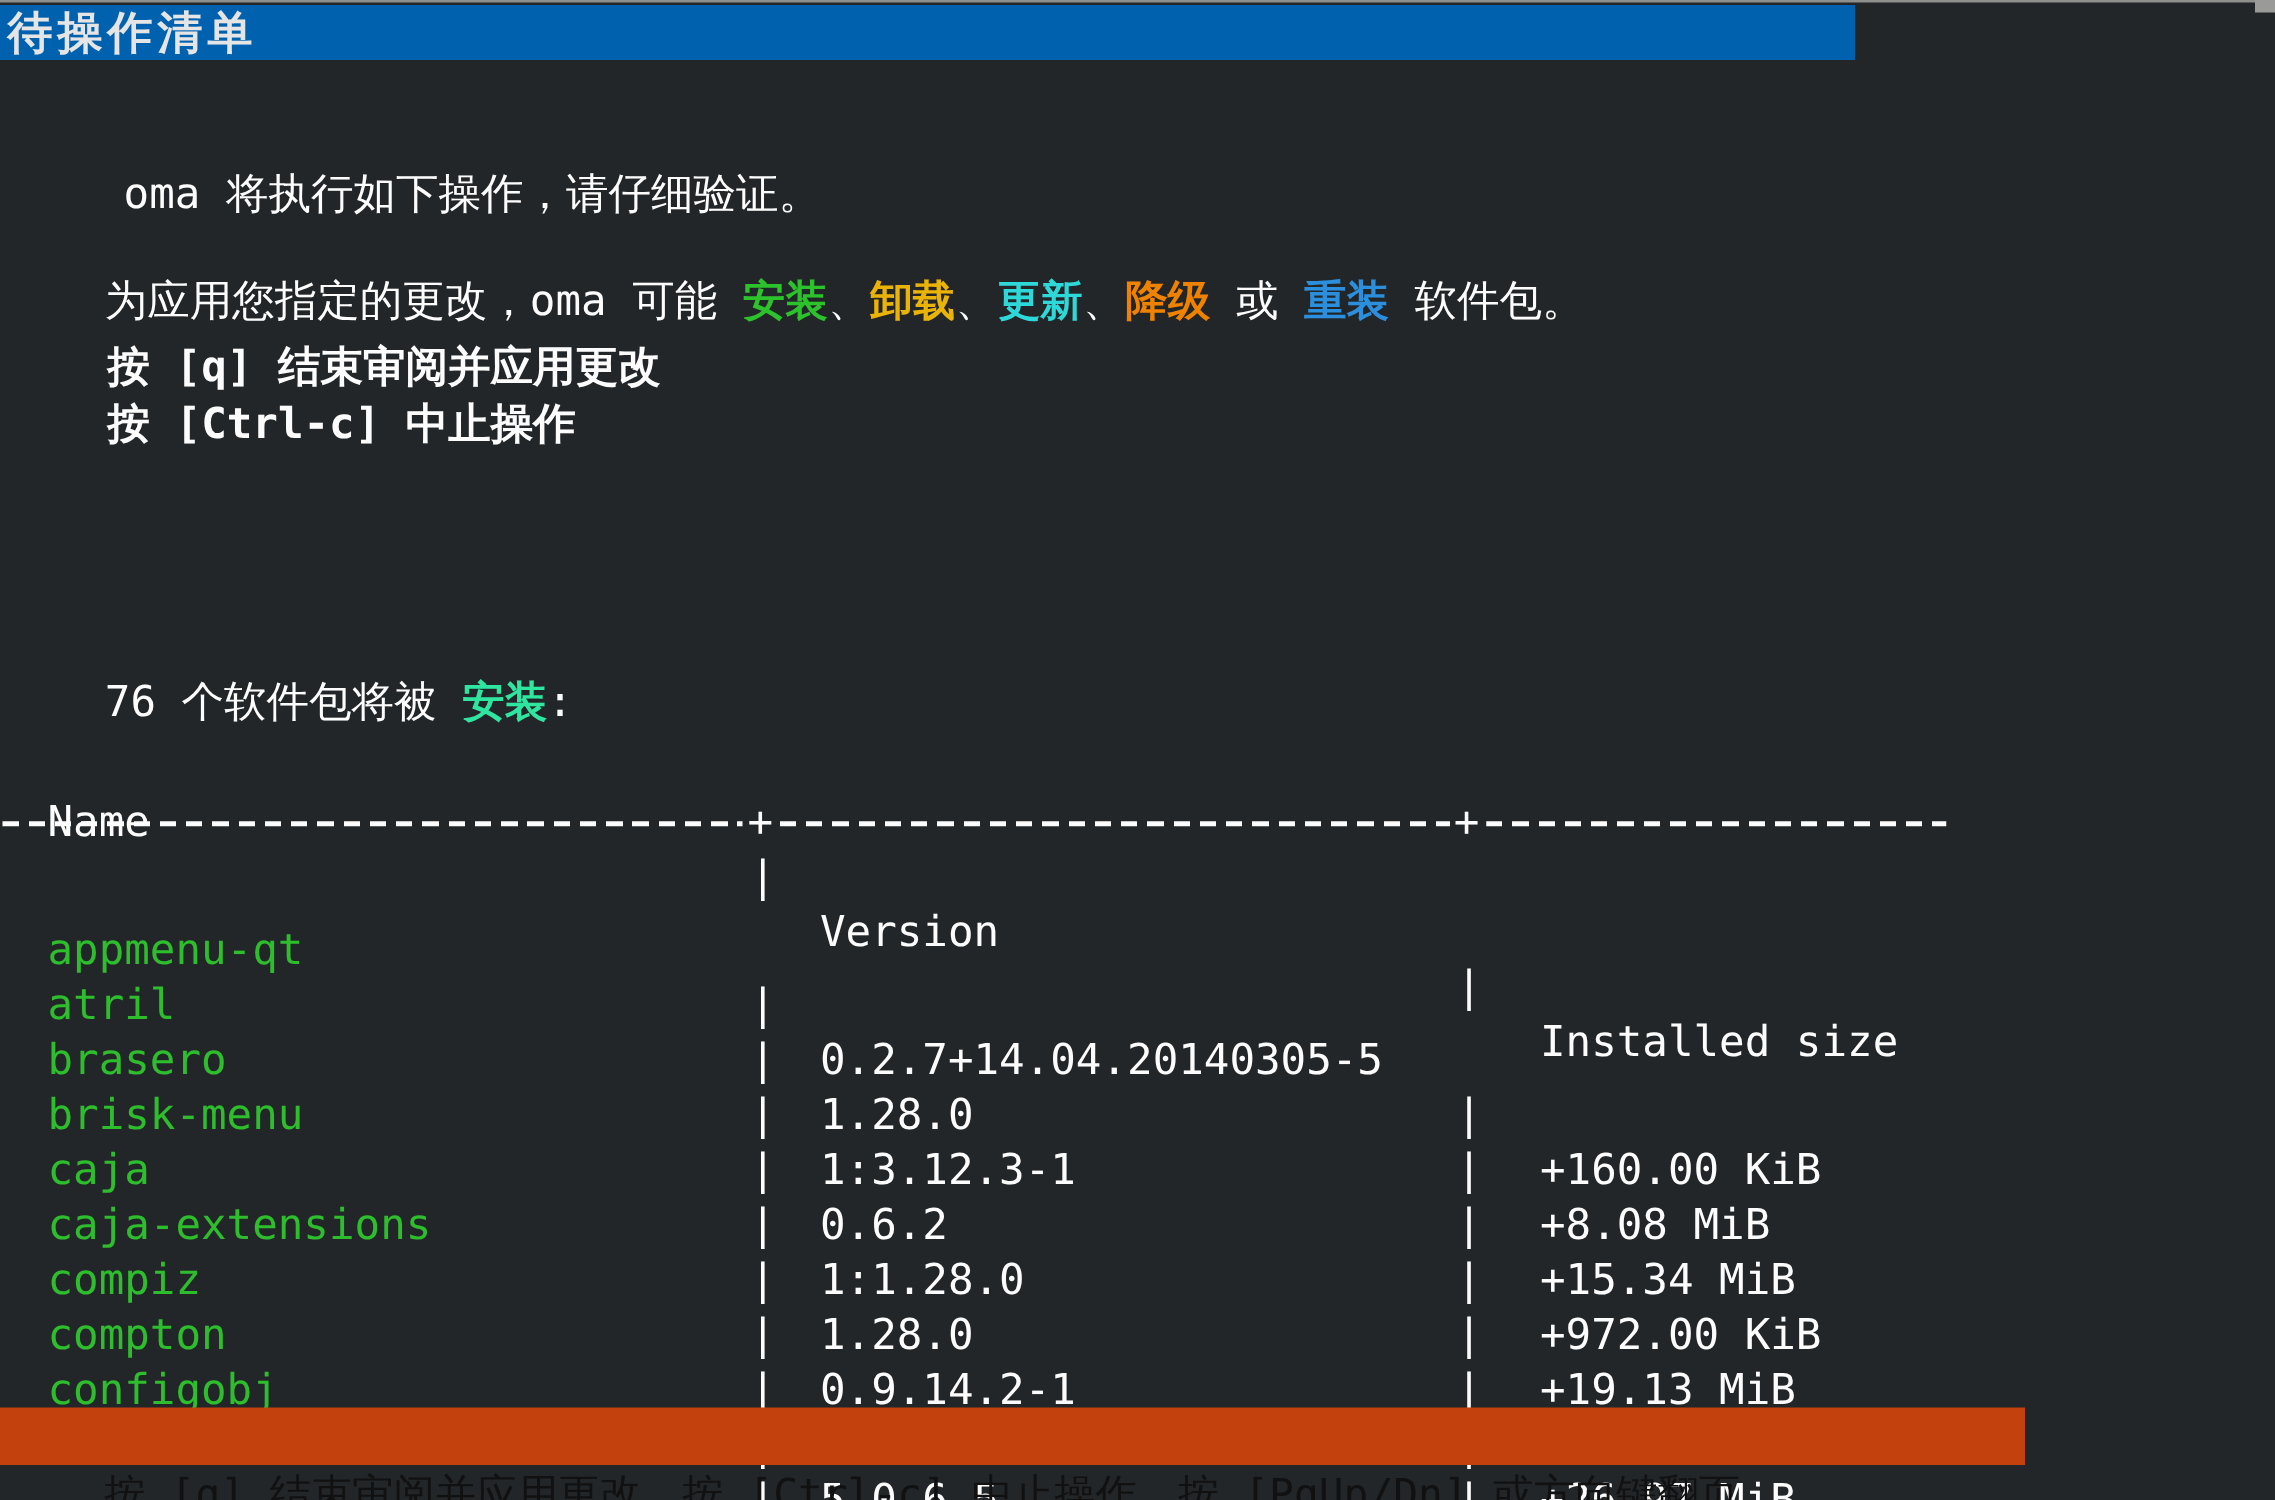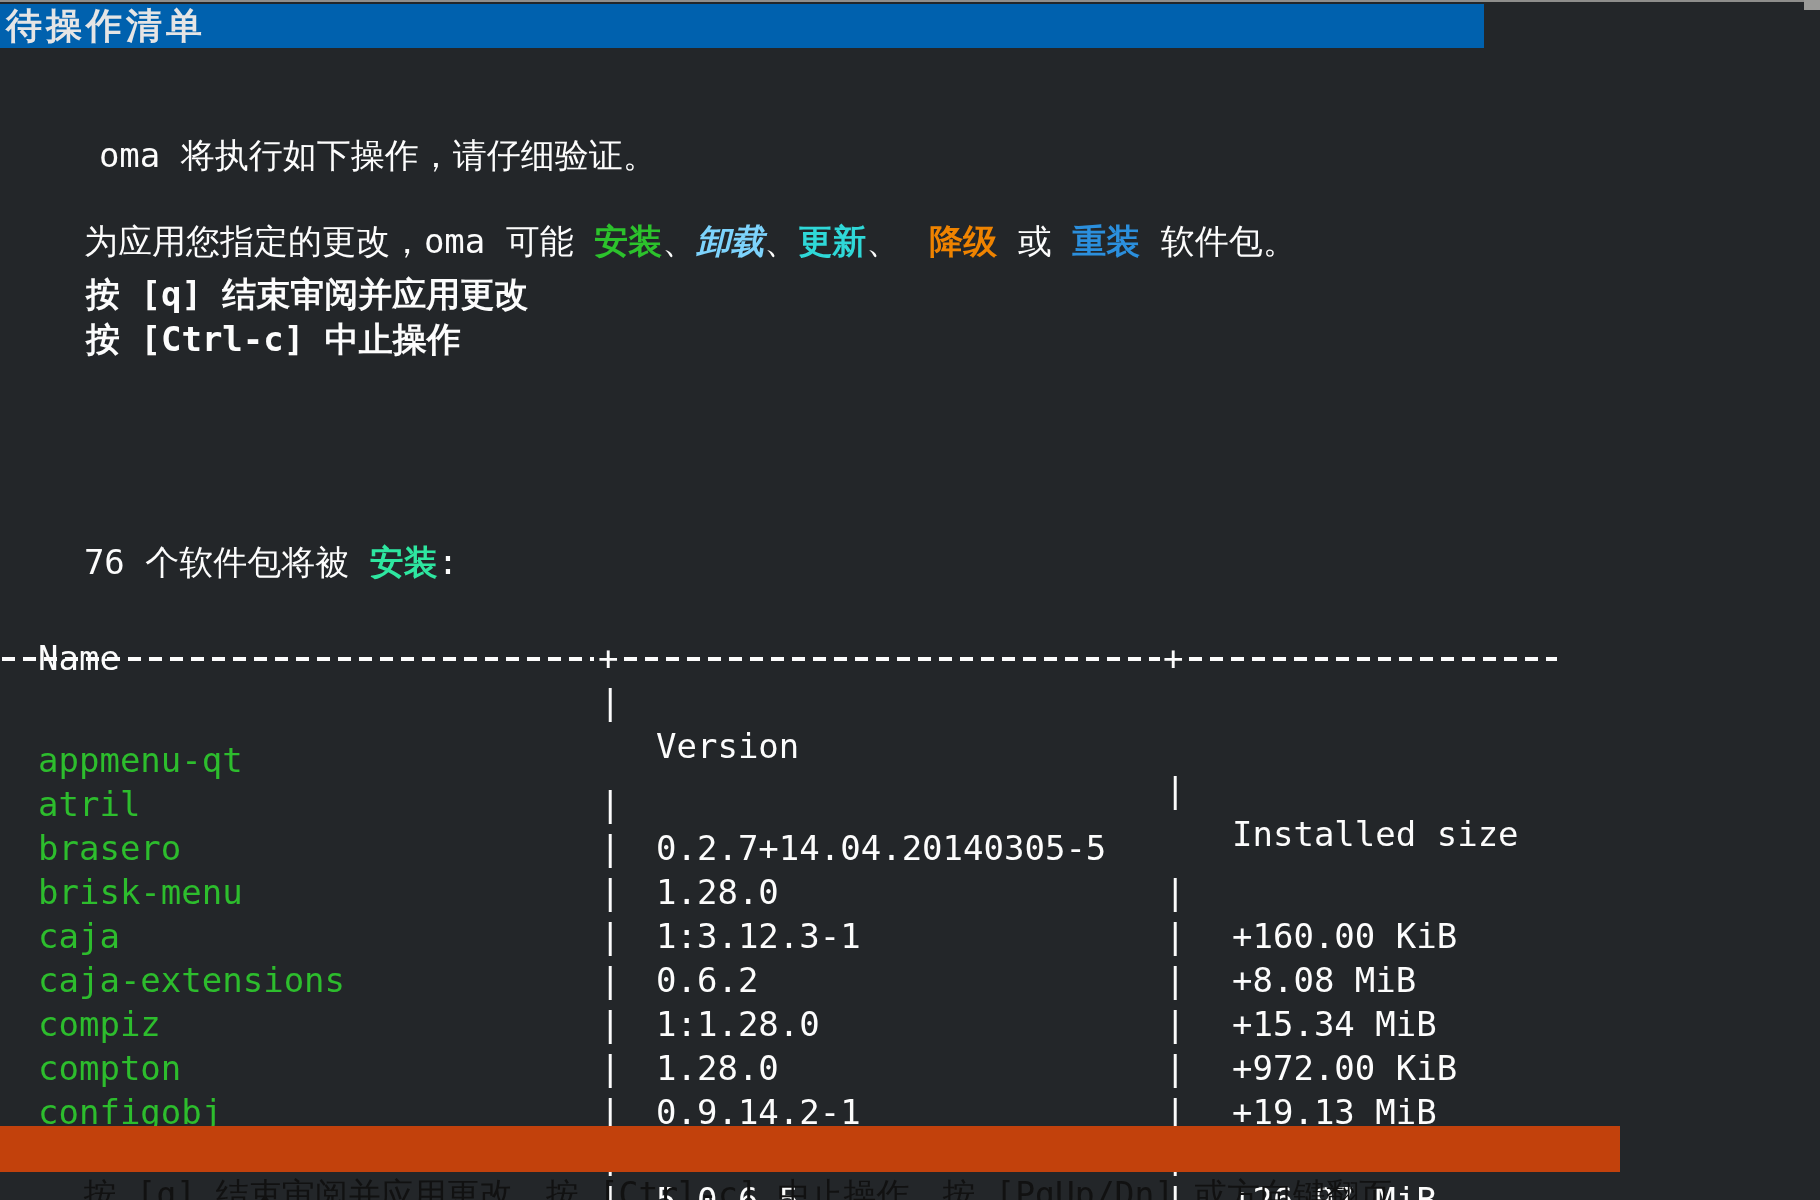--- a/index.html
+++ b/index.html
@@ -27,23 +27,23 @@
   .line { position: absolute; left: 0; width: 1800px; height: 45px; line-height: 45px; white-space: pre; }
   .intro   { top: 88px;  padding-left: 17px; }
   .actions { top: 174px; padding-left: 2px; }
   .hotkey  { font-weight: 700; padding-left: 86px; }
   .hk1 { top: 272px; }
   .hk2 { top: 317px; }
   .hk3 { top: 362px; }
   .count-line { top: 495px; padding-left: 2px; }
 
   .green   { color: #2cc22c; }
-  .red     { color: #7dd3fc; font-style: italic; }
+  .red     { color: #eab308; }
   .cyan    { color: #2fd8d8; }
-  .orange  { color: #ef8300; margin-left: 29px; }
+  .orange  { color: #ef8300; }
   .blue    { color: #2b8fdd; }
   .mint    { color: #2ee6a0; font-weight: 700; }
   .bold    { font-weight: 700; }
 
   
   .trow { position: absolute; left: 0; width: 1820px; height: 44px; line-height: 44px; white-space: pre; }
   .trow .c-name { position: absolute; left: 38px; }
   .trow .c-pipe1 { position: absolute; left: 600px; color: #fcfcfc; }
   .trow .c-ver  { position: absolute; left: 656px; }
   .trow .c-pipe2 { position: absolute; left: 1165px; color: #fcfcfc; }

